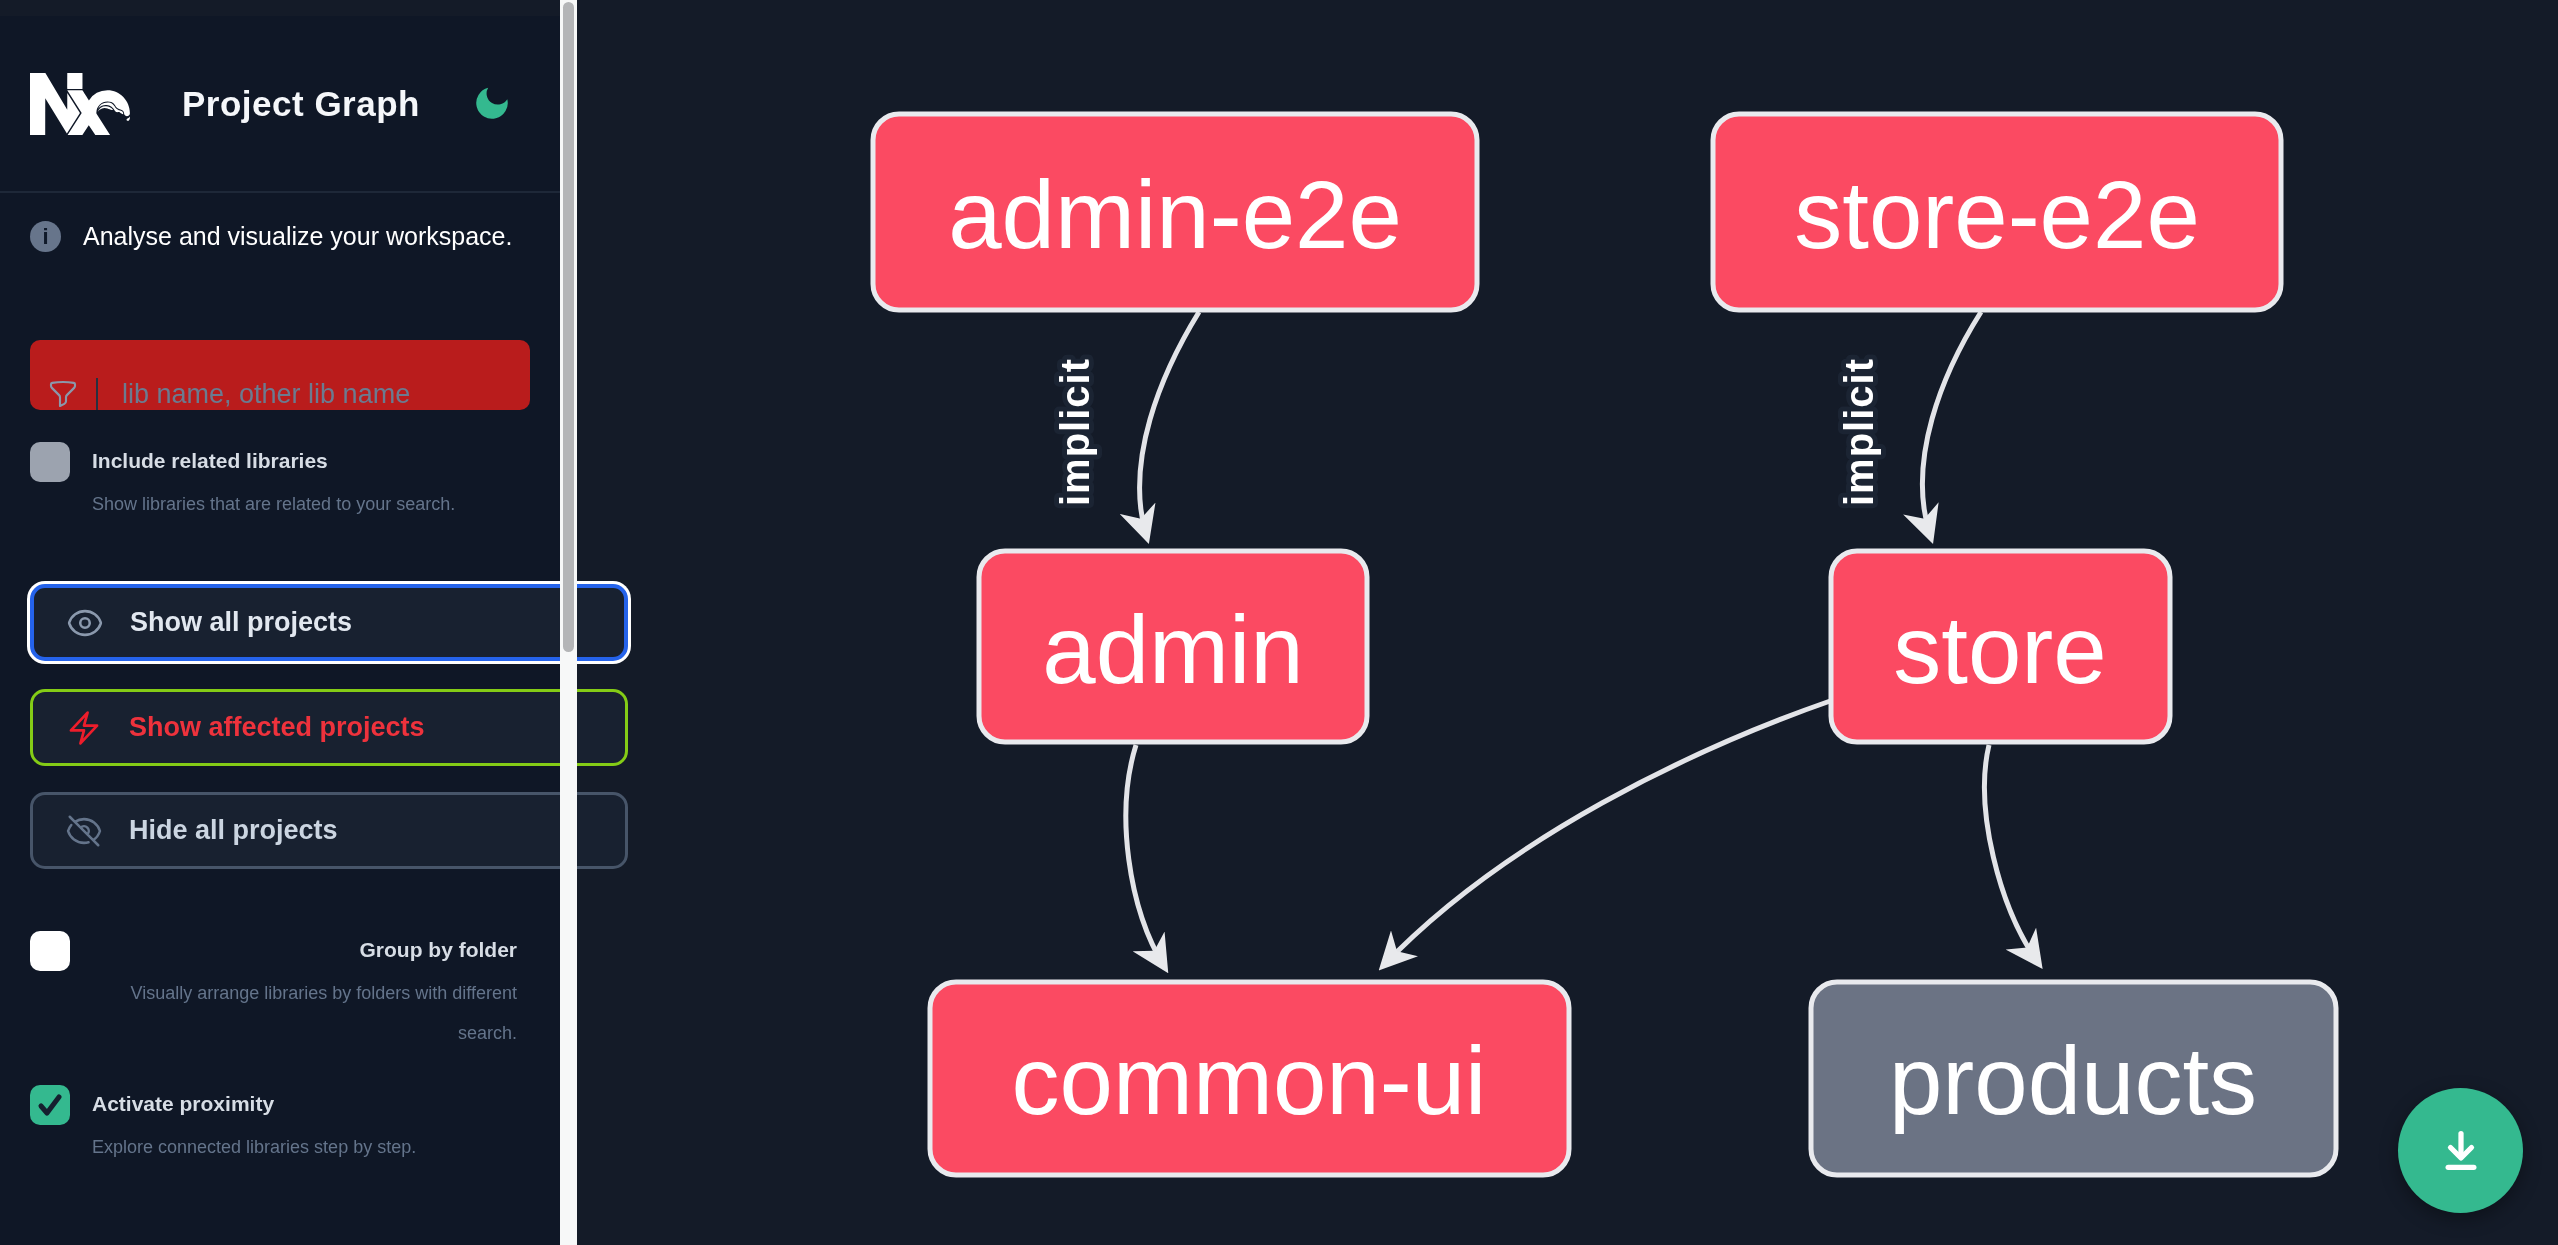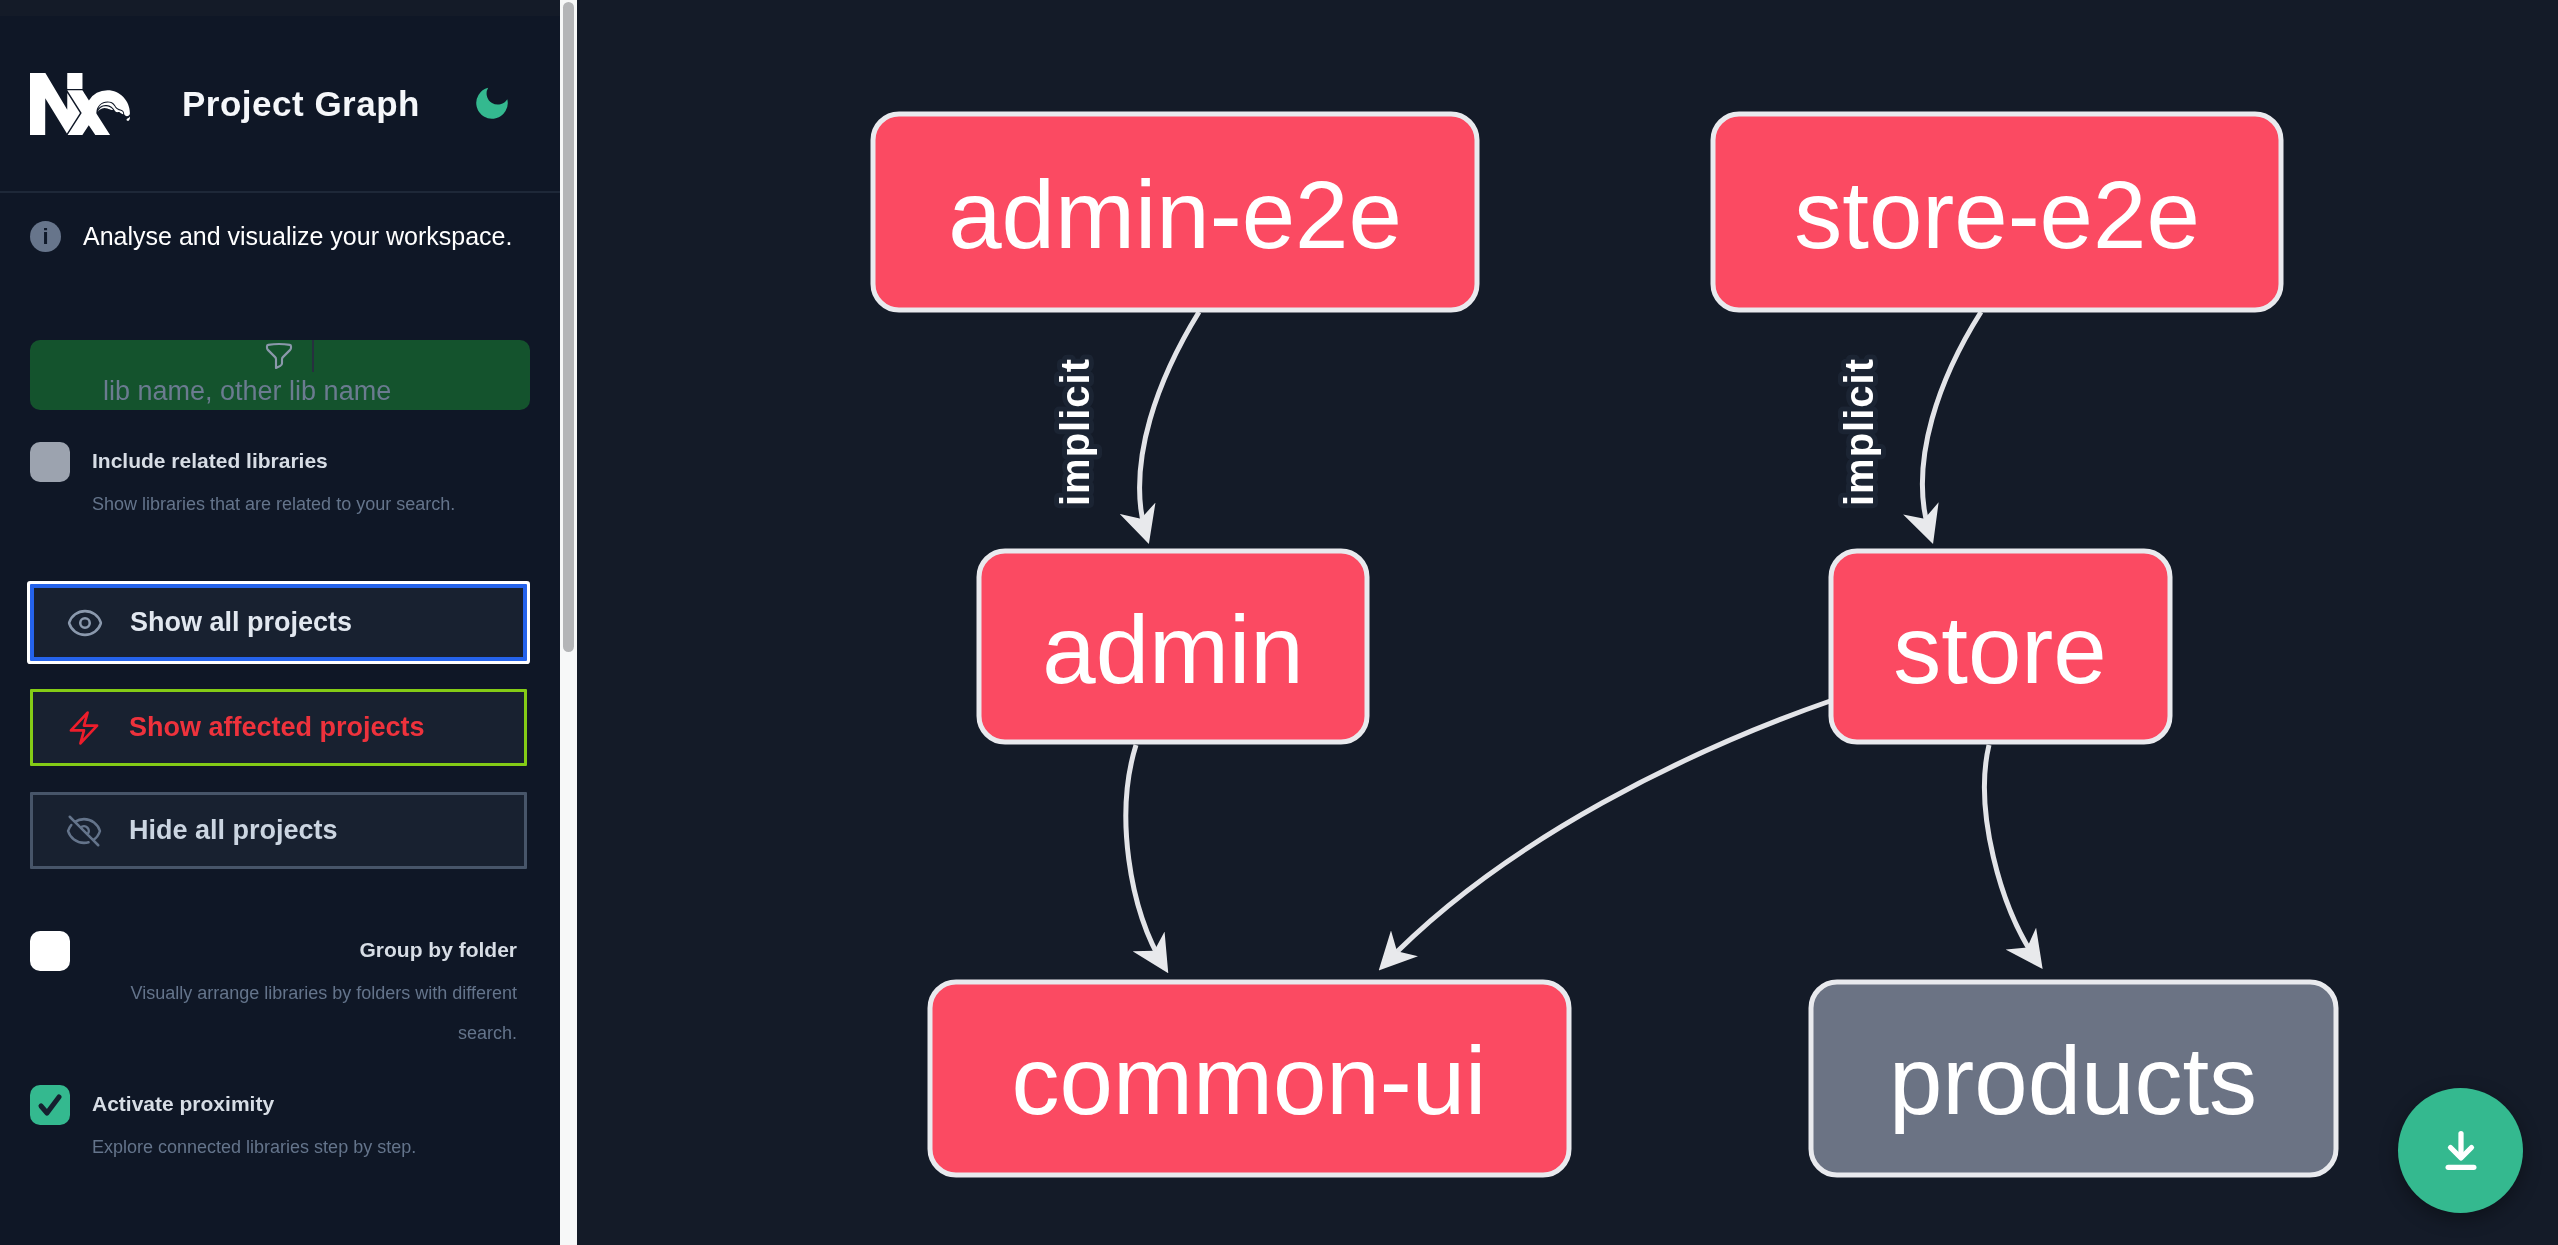--- a/index.html
+++ b/index.html
@@ -13,39 +13,39 @@
              padding:0 30px;border-bottom:2px solid #1e2838;box-sizing:border-box;}
   .nx-logo{width:100px;height:100px;flex-shrink:0;}
   .sb-title{color:#f5f7fa;font-size:35px;font-weight:700;margin-left:52px;letter-spacing:.5px;}
   .theme-toggle{margin-left:auto;margin-right:16px;background:none;border:none;cursor:pointer;
                 width:44px;height:44px;padding:0;}
   .info-row{display:flex;align-items:center;gap:22px;margin:28px 30px 0;}
   .info-badge{width:31px;height:31px;border-radius:50%;background:#67758b;color:#101a2a;
               display:flex;align-items:center;justify-content:center;
               font-weight:700;font-size:22px;flex-shrink:0;}
   .info-text{color:#ffffff;font-size:25px;}
-  .filter-box{margin:88px 30px 0;height:70px;background:#14532d;border-radius:10px;
-              display:flex;align-items:center;overflow:hidden;flex-direction:column;}
+  .filter-box{margin:88px 30px 0;height:70px;background:#b91c1c;border-radius:10px;
+              display:flex;align-items:flex-end;overflow:hidden;}
   .filter-icon-cell{width:66px;display:flex;align-items:center;justify-content:center;
                     border-right:2px solid #27303f;flex-shrink:0;}
   .filter-input{flex:1;background:transparent;border:none;outline:none;color:#cbd5e1;
                 font-size:27px;padding:0 24px;font-family:"Liberation Sans",sans-serif;}
   .filter-input::placeholder{color:#6b7b90;}
 
   .toggle-row{display:flex;align-items:flex-start;gap:22px;margin:32px 30px 0;}
   .checkbox{width:40px;height:40px;border-radius:10px;flex-shrink:0;margin-top:0;}
   .cb-gray{background:#9ca3af;}
   .cb-white{background:#ffffff;}
   .cb-green{background:#34b98f;display:flex;align-items:center;justify-content:center;}
   .toggle-label{color:#d7dde5;font-size:21px;font-weight:700;line-height:38px;}
   .toggle-desc{color:#64748b;font-size:18px;line-height:40px;max-width:425px;margin-top:4px;}
 
   .btn{display:flex;align-items:center;gap:26px;box-sizing:border-box;
-       width:497px;height:77px;margin:26px 30px 0;padding:0 32px;
-       background:#182130;border-radius:1px;cursor:pointer;
+       width:598px;height:77px;margin:26px 30px 0;padding:0 32px;
+       background:#182130;border-radius:15px;cursor:pointer;
        font-family:"Liberation Sans",sans-serif;font-size:27px;font-weight:700;}
   .btn-primary{margin-top:60px;border:4px solid #2563eb;box-shadow:0 0 0 3px #ffffff;
                color:#e2e8f0;}
   .btn-affected{border:3px solid #84cc16;color:#ee323c;margin-top:28px;}
   .btn-hide{border:3px solid #475569;color:#cbd5e1;margin-top:26px;text-align:center;}
   .btn svg{flex-shrink:0;}
   .gb-row{margin-top:62px;text-align:right;}
 
   .stepper-sliver{position:absolute;bottom:0;left:103px;width:296px;height:6px;
                   background:#222c3c;border:2px solid #4b5563;border-bottom:none;

